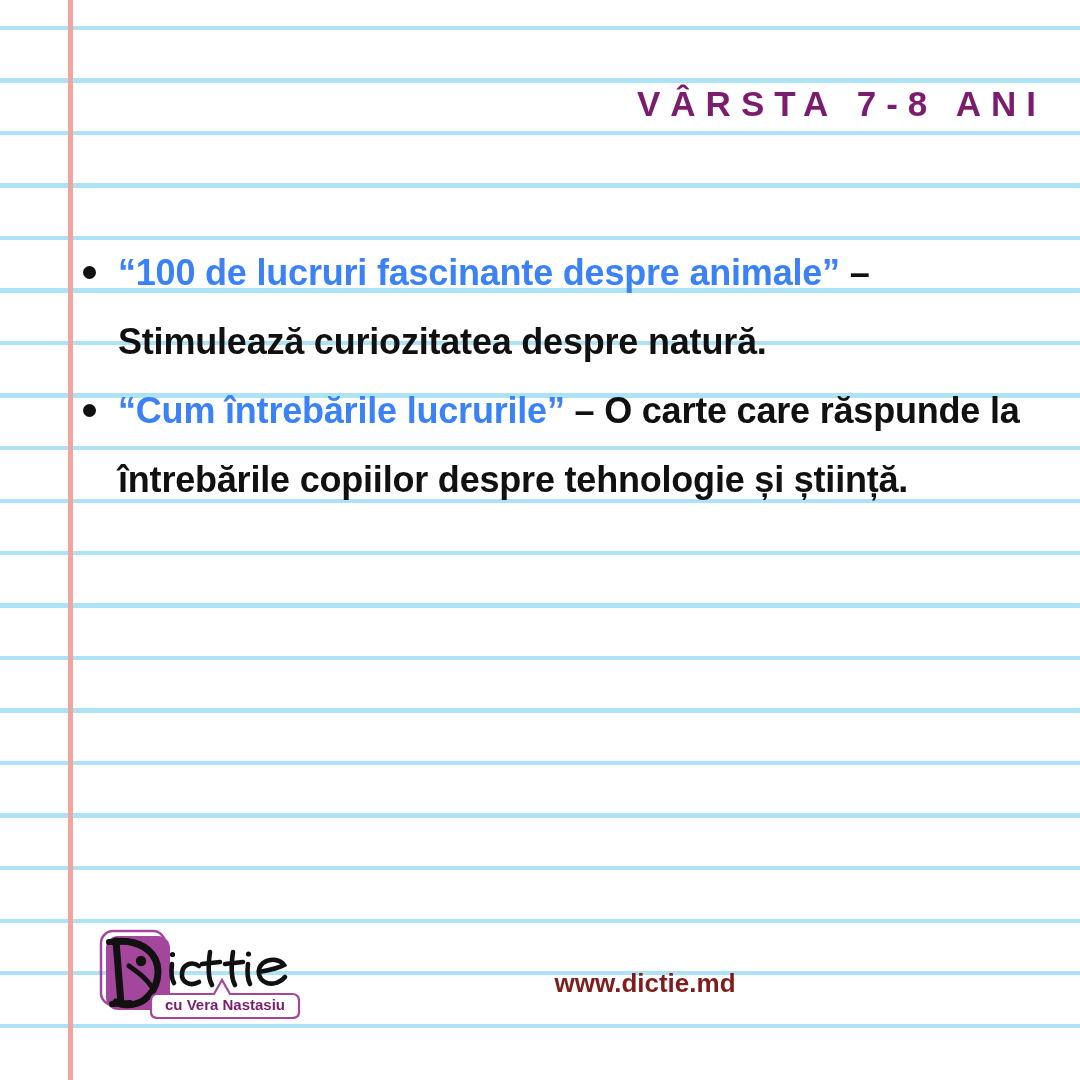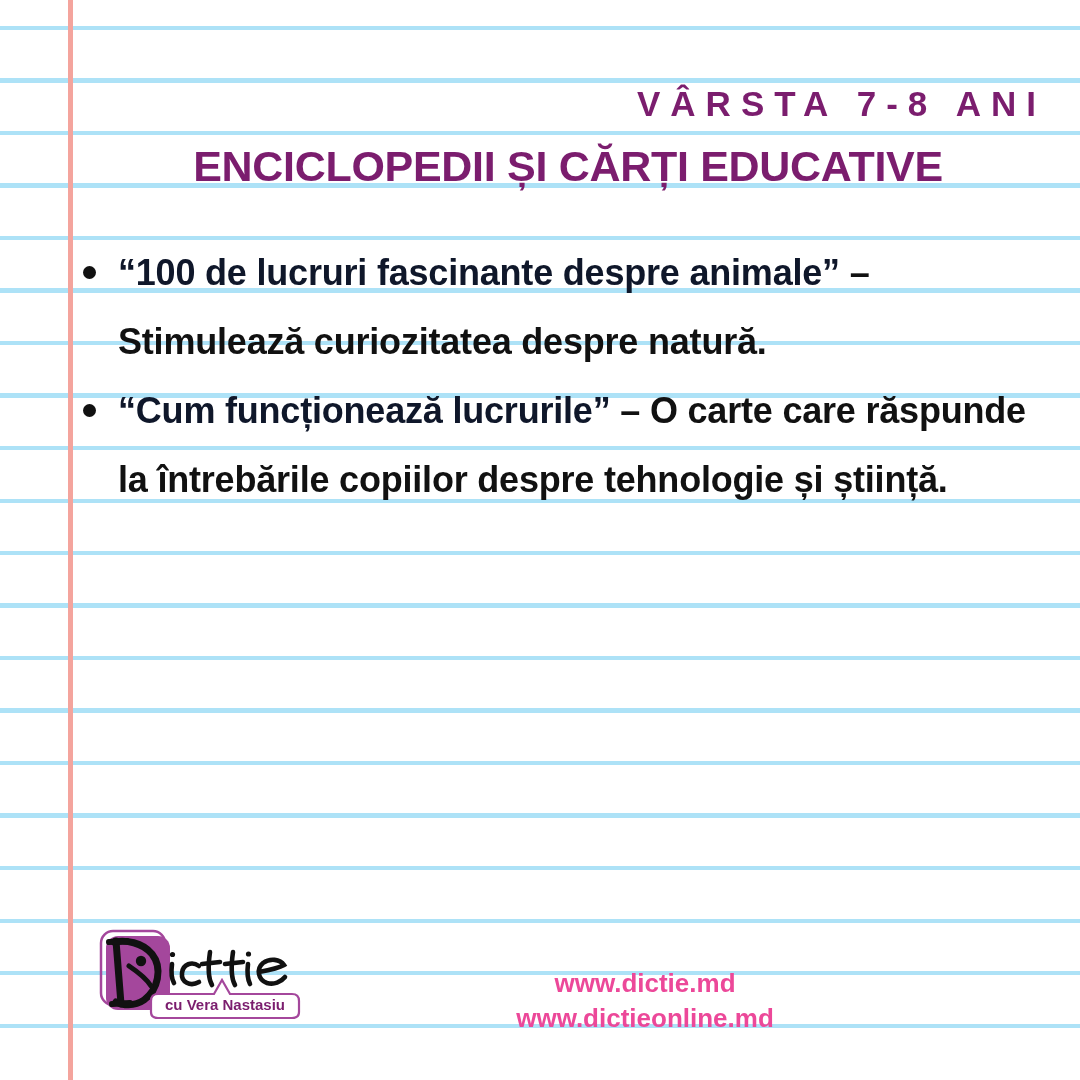--- a/index.html
+++ b/index.html
@@ -99,21 +99,21 @@
     position: absolute;
     left: 1px;
     top: 28px;
     width: 13px;
     height: 13px;
     border-radius: 50%;
     background: #111111;
   }
 
   .bullet-title {
-    color: #0f172a;
+    color: #3b82f6;
   }
 
   .bullet-body {
     color: #111111;
   }
 
   
   .logo {
     position: absolute;
     left: 96px;
@@ -125,53 +125,52 @@
 
   .logo-svg { display: block; }
 
   
   .sites {
     position: absolute;
     left: 330px;
     right: 120px;
     top: 966px;
     text-align: center;
-    color: #ec4899;
+    color: #7f1d1d;
     font-size: 26px;
     font-weight: bold;
     line-height: 35px;
     font-family: "Liberation Sans", sans-serif;
   }
   .sites div { white-space: nowrap; }
 </style>
 </head>
 <body>
 
 <div class="page">
 
   <div class="ruled-lines"></div>
   <div class="margin-rule"></div>
 
   <div class="content">
 
     <div class="kicker">VÂRSTA 7-8 ANI</div>
 
-    <div class="headline">ENCICLOPEDII ȘI CĂRȚI EDUCATIVE</div>
 
     <div class="bullets">
 
       <div class="bullet-item">
         <span class="bullet-dot"></span>
         <span class="bullet-title">“100 de lucruri fascinante despre animale”</span><span class="bullet-body"> – Stimulează curiozitatea despre natură.</span>
       </div>
 
 
       <div class="bullet-item">
         <span class="bullet-dot"></span>
-        <span class="bullet-title">“Cum funcționează lucrurile”</span><span class="bullet-body"> – O carte care răspunde la întrebările copiilor despre tehnologie și știință.</span>
+        <span class="bullet-title">“Cum întrebările lucrurile”</span><span class="bullet-body"> – O carte care răspunde la întrebările copiilor despre tehnologie și știință.</span>
       </div>
 
     </div>
 
     <div class="logo">
       <svg class="logo-svg" viewBox="0 0 210 92" width="210" height="92">
 
         <rect x="5" y="3" width="64" height="74" rx="12" ry="12" fill="none" stroke="#a4479c" stroke-width="2.5"></rect>
 
         <rect x="10" y="8" width="64" height="74" rx="12" ry="12" fill="#a4479c"></rect>
@@ -203,17 +202,16 @@
         <g>
           <path d="M62 66 L 118 66 L 126 52 L 134 66 L 196 66 Q 203 66 203 73
                    L 203 84 Q 203 90 196 90 L 62 90 Q 55 90 55 84 L 55 73 Q 55 66 62 66 Z" fill="#ffffff" stroke="#a4479c" stroke-width="2.2"></path>
         </g>
         <text x="129" y="82" text-anchor="middle" font-family="'Liberation Sans', sans-serif" font-size="15" font-weight="bold" fill="#7b1d6e">cu Vera Nastasiu</text>
       </svg>
     </div>
 
     <div class="sites">
       <div>www.dictie.md</div>
-      <div>www.dictieonline.md</div>
     </div>
 
   </div>
 </div>
 
 </body></html>

